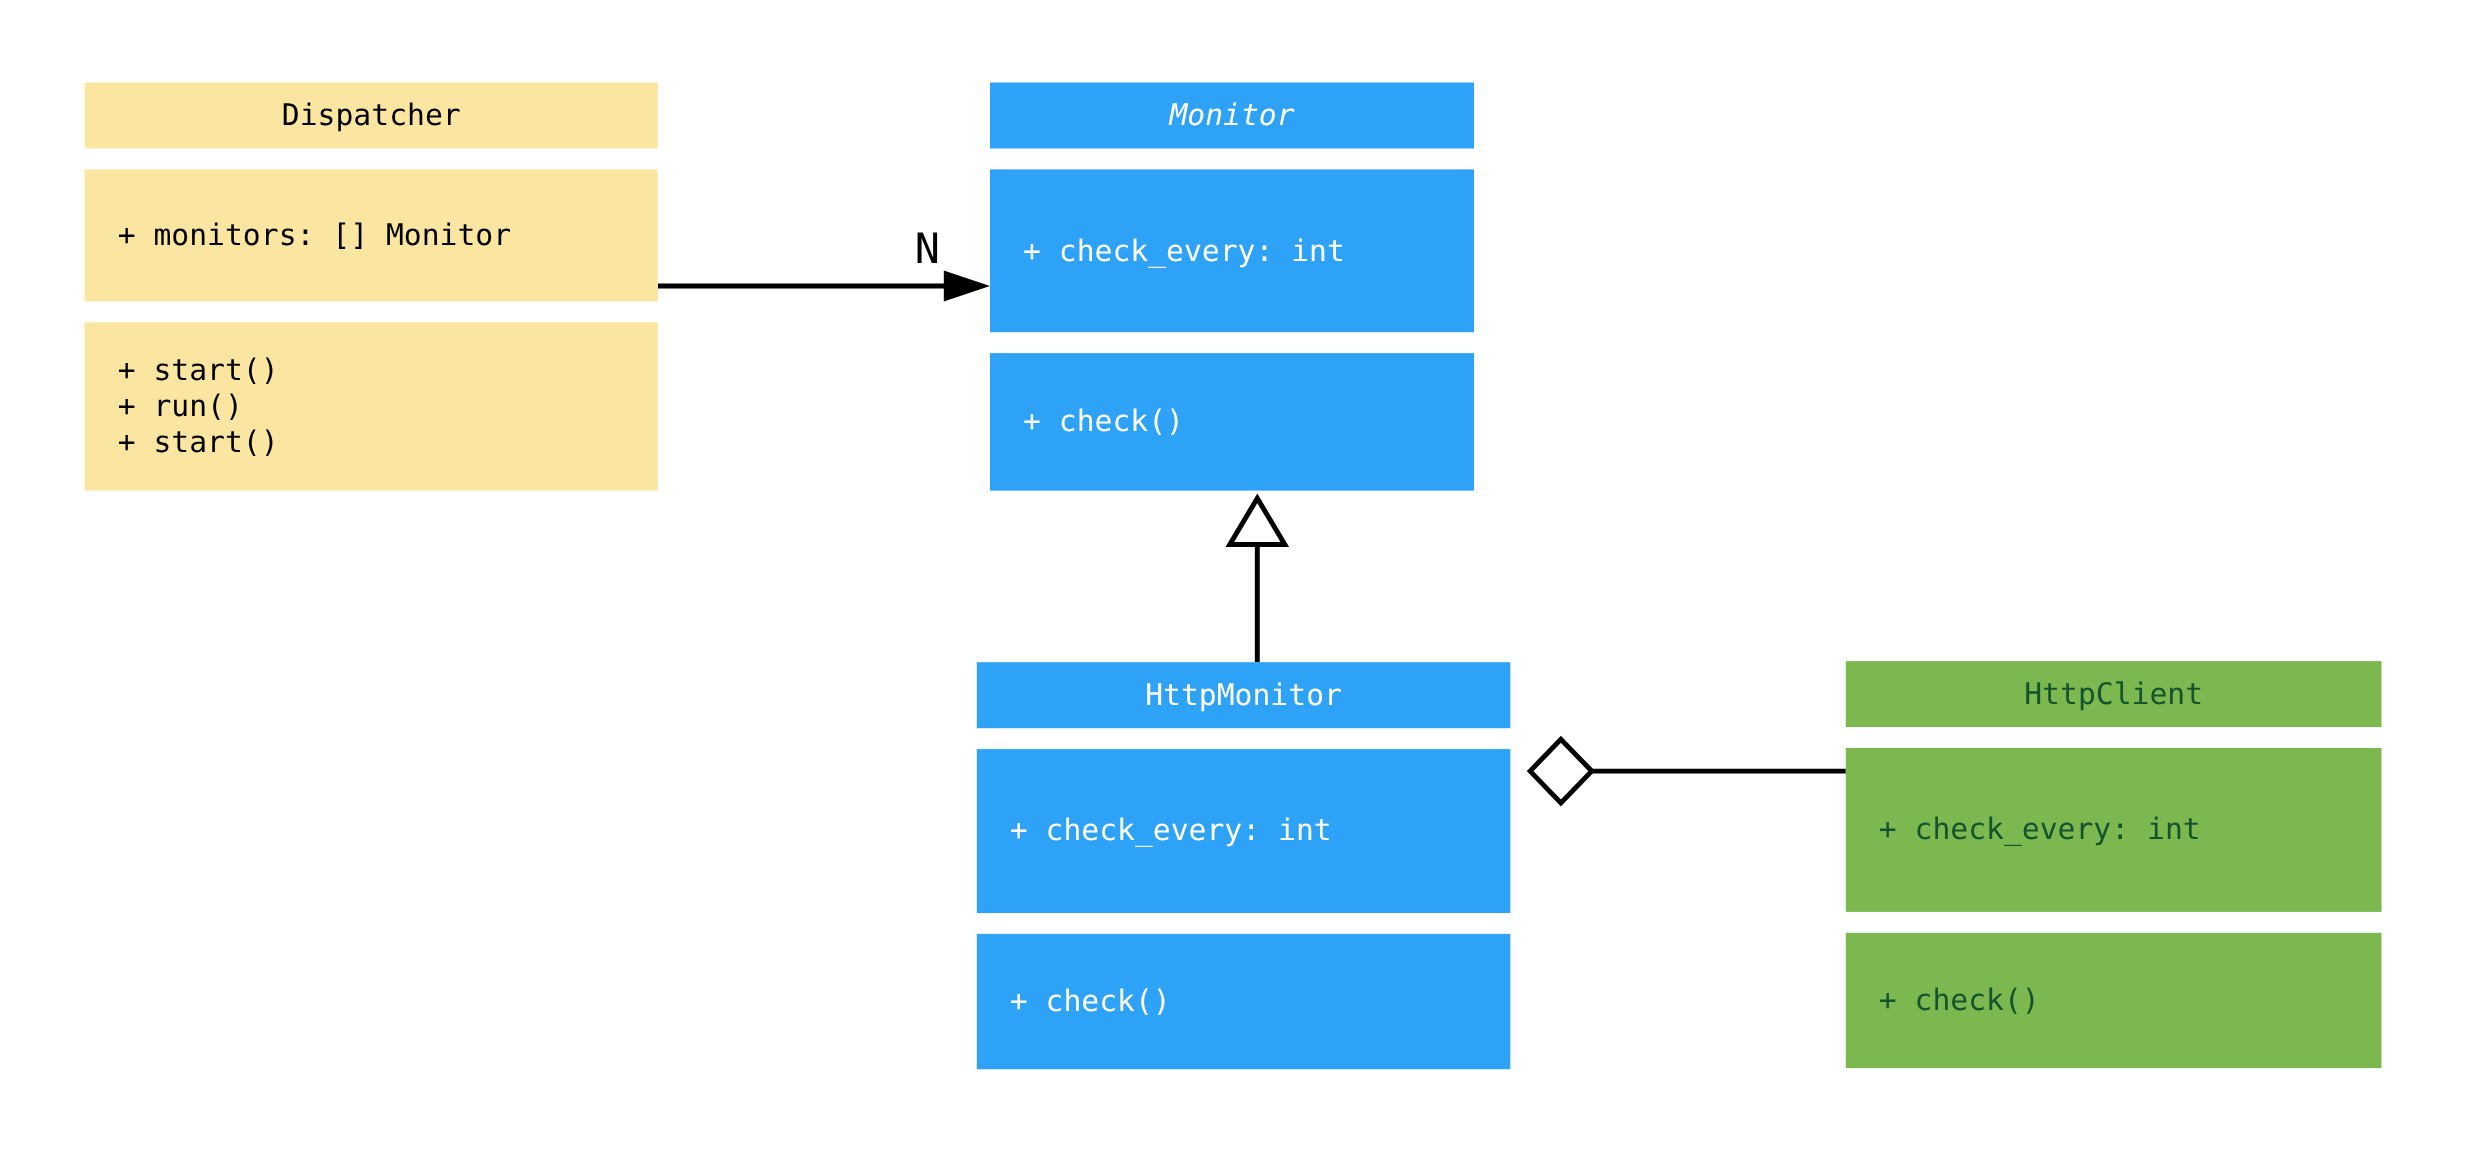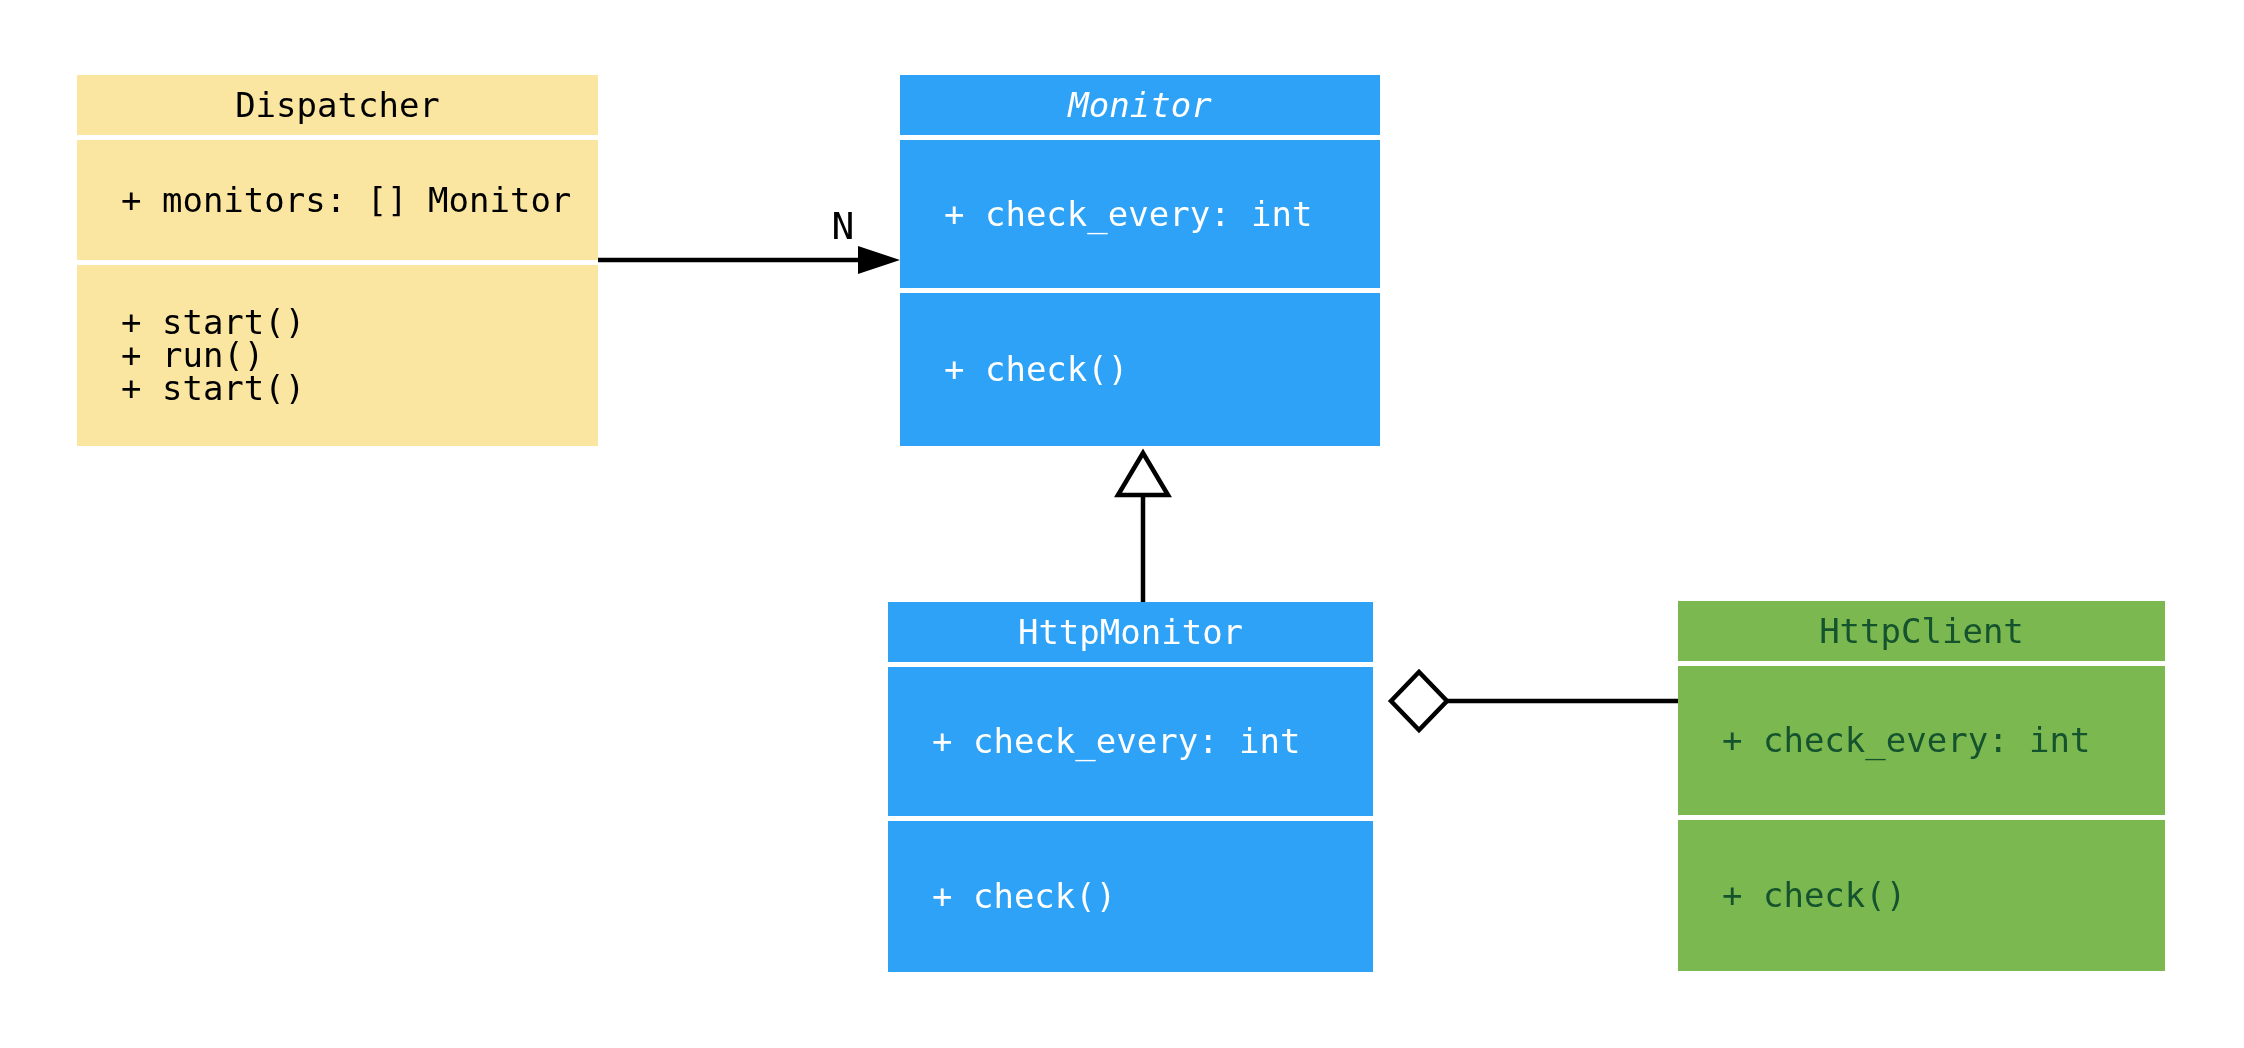--- a/index.html
+++ b/index.html
@@ -13,46 +13,46 @@
   }
   .connectors {
     position: absolute;
     left: 0; top: 0;
     width: 2244px; height: 1048px;
   }
   .uml-class {
     position: absolute;
     display: flex;
     flex-direction: column;
-    gap: 5px;
-    font-size: 34px;
+    gap: 19px;
+    font-size: 27px;
   }
   .uml-class .title {
     flex: 0 0 60px;
     display: flex;
     align-items: center;
     justify-content: center;
     background: var(--fill, #cccccc);
     white-space: pre;
   }
   .uml-class.abstract .title { font-style: italic; }
   .uml-class .section {
     background: var(--fill, #cccccc);
     display: flex;
     flex-direction: column;
     justify-content: center;
-    padding-left: 44px;
+    padding-left: 30px;
     line-height: 33px;
     white-space: pre;
   }
   .uml-class .attrs   { flex: 0 0 var(--attrs-h, 148px); }
   .uml-class .methods { flex: 1 1 auto; }
 
   .dispatcher  { left: 77px;   top: 75px;  width: 521px; height: 371px; --attrs-h: 120px; }
-  .monitor     { left: 900px;  top: 75px;  width: 480px; height: 371px; --attrs-h: 148px; }
+  .monitor     { left: 900px;  top: 75px;  width: 440px; height: 371px; --attrs-h: 148px; }
   .httpmonitor { left: 888px;  top: 602px; width: 485px; height: 370px; --attrs-h: 149px; }
   .httpclient  { left: 1678px; top: 601px; width: 487px; height: 370px; --attrs-h: 149px; }
 
   .multiplicity-label {
     position: absolute;
     left: 820px;
     top: 204px;
     width: 46px;
     text-align: center;
     font-size: 38px;

